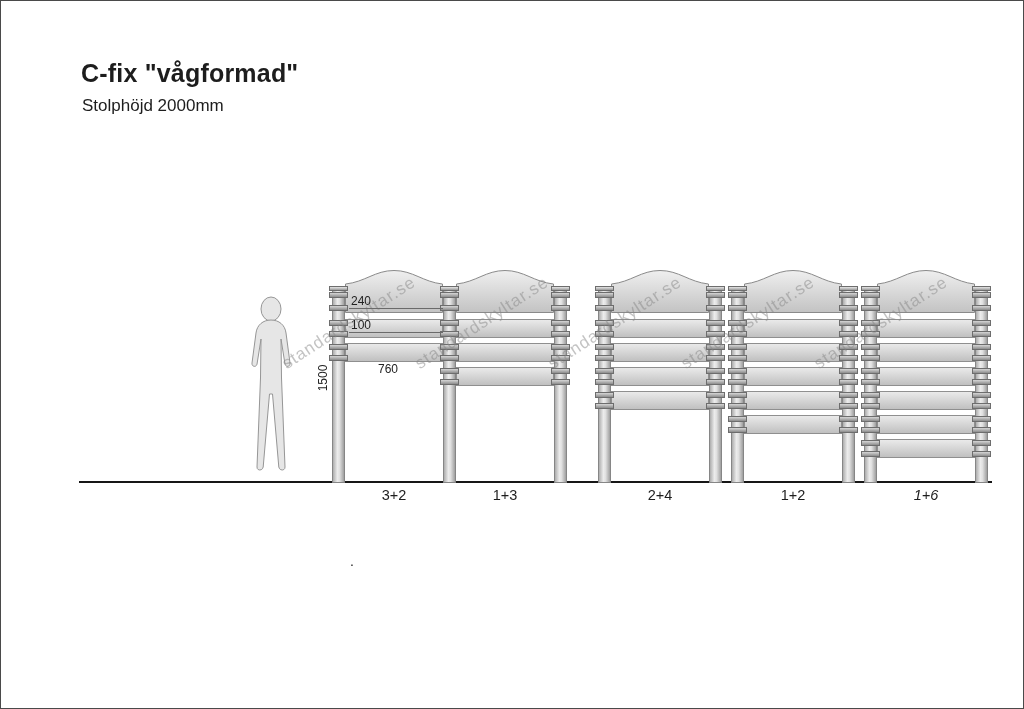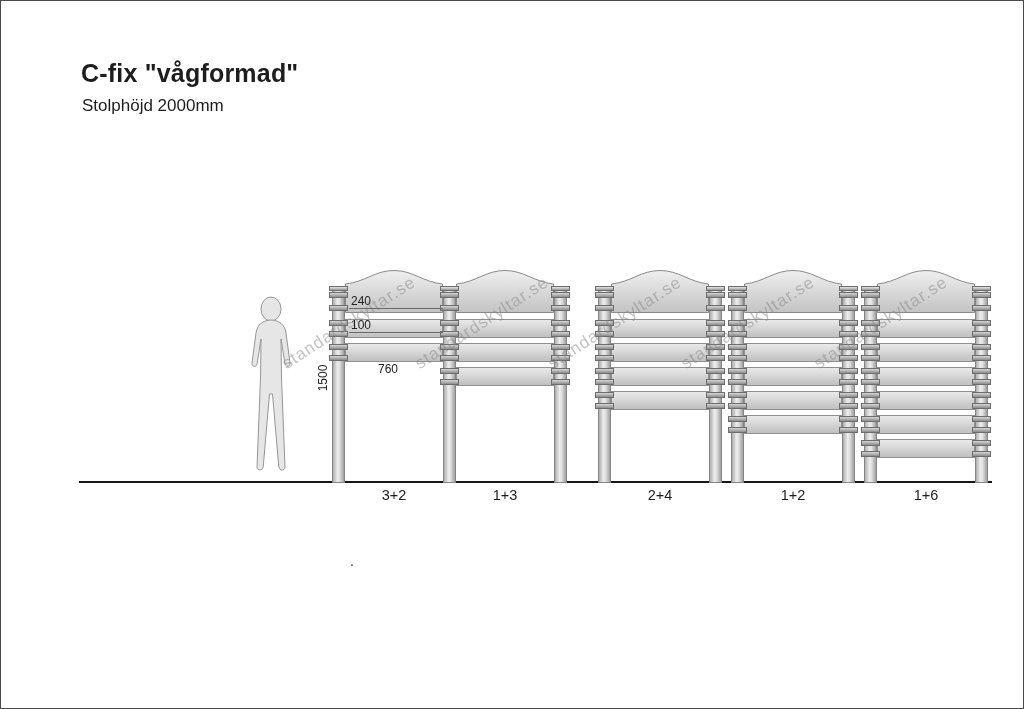--- a/index.html
+++ b/index.html
@@ -209,21 +209,21 @@
         <div class="clamp" style="left: 108px; top: 391px;"></div>
         <div class="clamp" style="left: -3px; top: 402px;"></div>
         <div class="clamp" style="left: 108px; top: 402px;"></div>
         <div class="lamella" style="top: 414px;"></div>
         <div class="clamp" style="left: -3px; top: 415px;"></div>
         <div class="clamp" style="left: 108px; top: 415px;"></div>
         <div class="clamp" style="left: -3px; top: 426px;"></div>
         <div class="clamp" style="left: 108px; top: 426px;"></div>
         <div class="asm-label">1+2</div>
       </div>
-      <div class="assembly" style="left: 863px;">
+      <div class="assembly" style="left: 863px; font-style: italic;">
         <div class="post" style="left: 0px; top: 287px; height: 195px;"></div>
         <div class="clamp cap" style="left: -3px; top: 285px;"></div>
         <div class="post" style="left: 111px; top: 287px; height: 195px;"></div>
         <div class="clamp cap" style="left: 108px; top: 285px;"></div>
         <div class="topsign"><svg width="98" height="44" viewBox="0 0 98 44">
             <defs>
               <linearGradient id="wg4" x1="0" y1="0" x2="0" y2="1">
                 <stop offset="0" stop-color="#efefef"></stop>
                 <stop offset="1" stop-color="#c3c3c3"></stop>
               </linearGradient>

